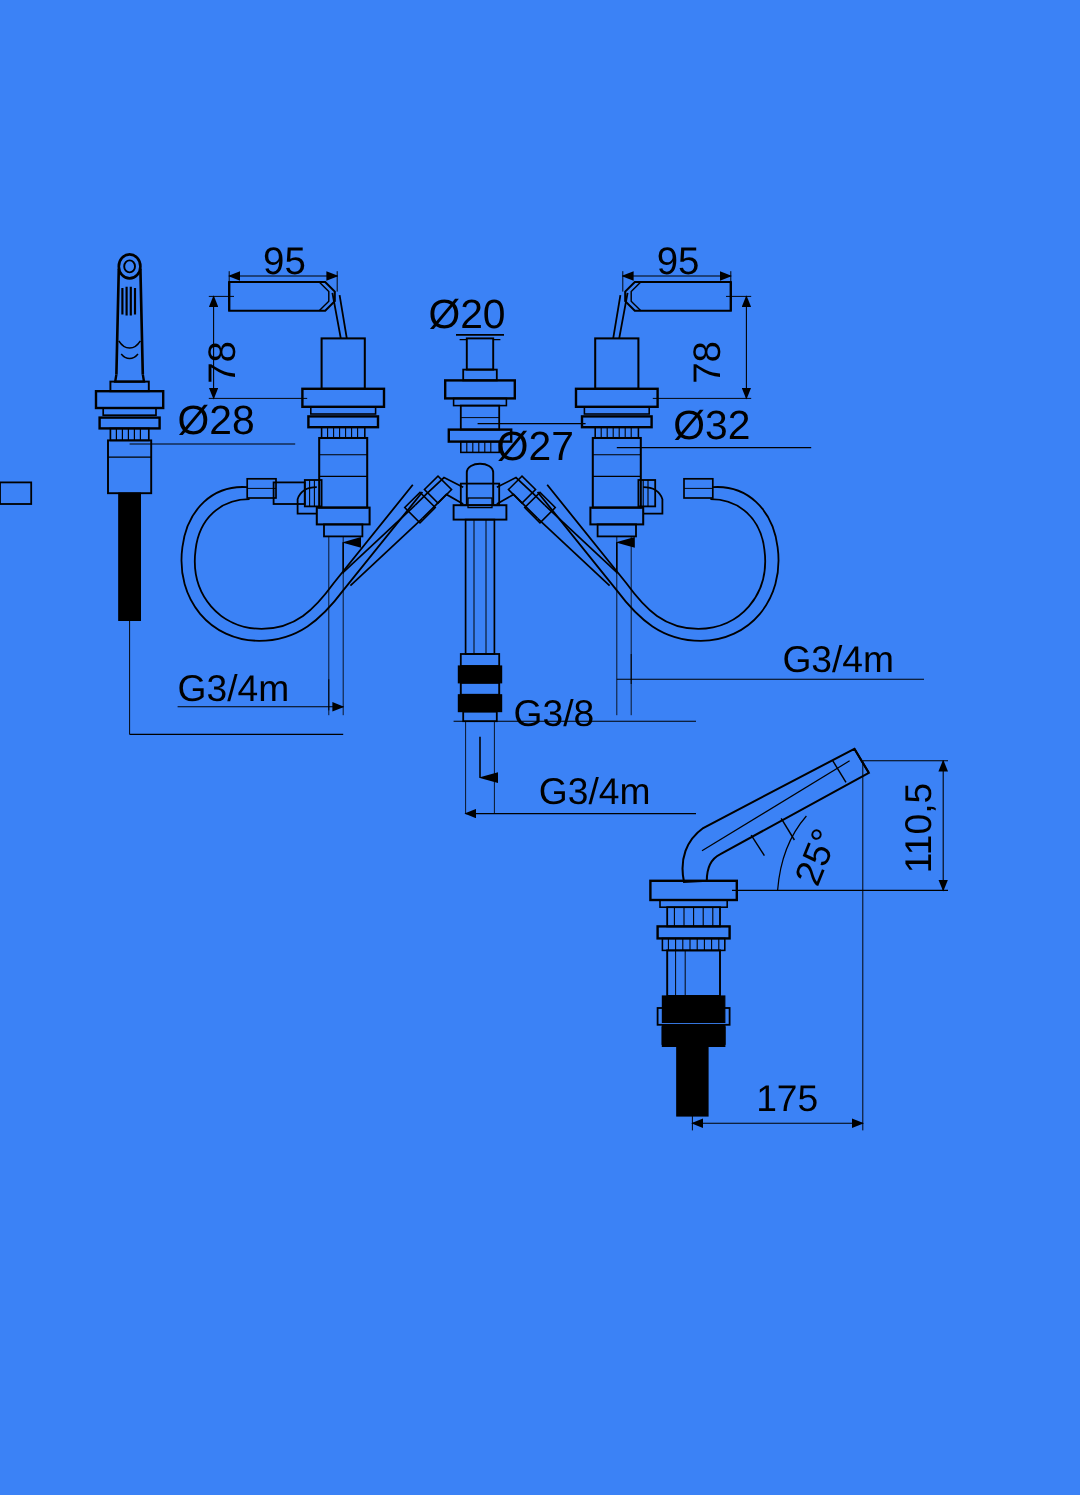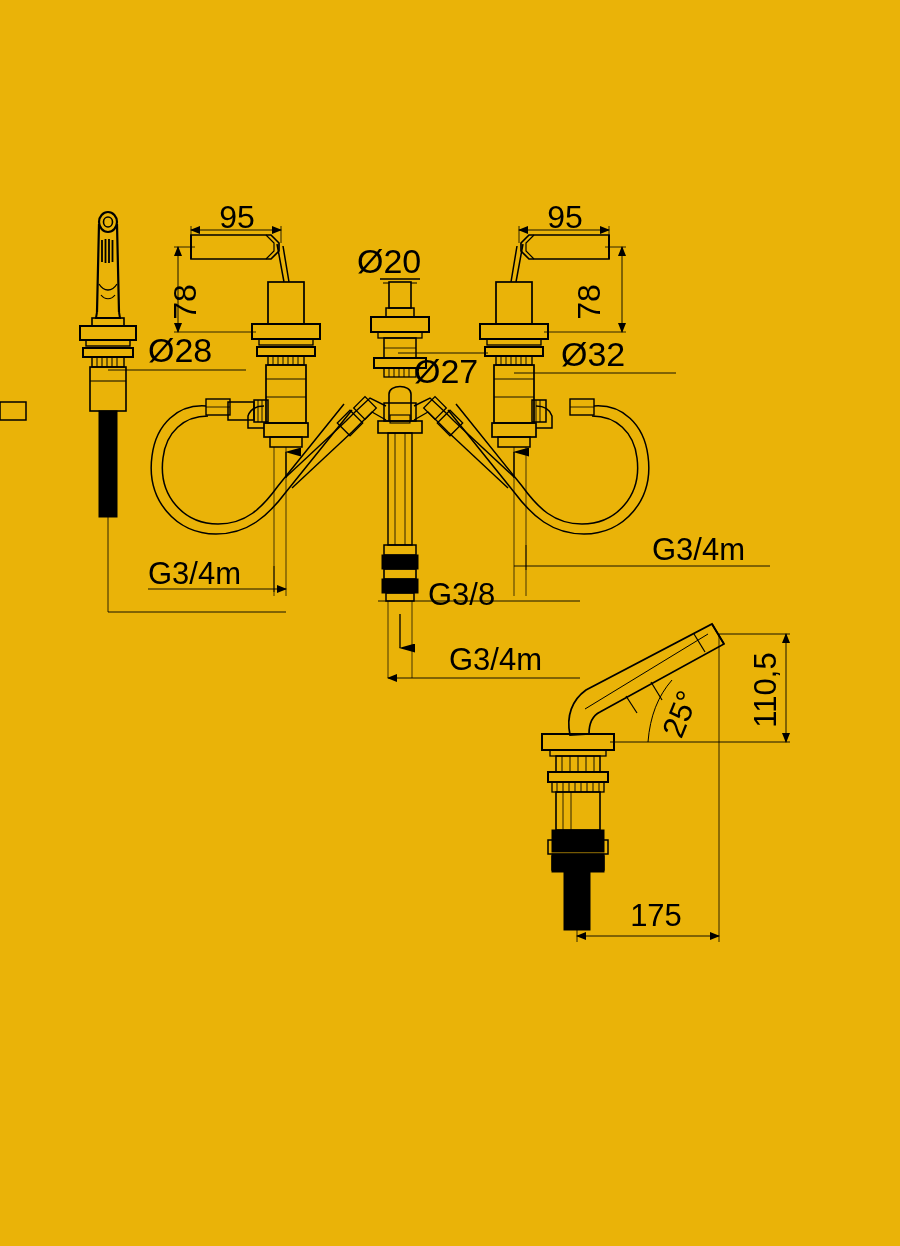--- a/index.html
+++ b/index.html
@@ -1,17 +1,17 @@
 <!DOCTYPE html>
 <html><head>
 <meta charset="utf-8">
 <style>
   html,body{margin:0;padding:0;background:#ffffff;}
   body{width:900px;height:1246px;font-family:"Liberation Sans",sans-serif;color:#000;}
-  #stage{position:relative;width:900px;height:1246px;overflow:hidden;background:#eab308;}
+  #stage{position:relative;width:900px;height:1246px;overflow:hidden;background:#3b82f6;}
   #stage svg{position:absolute;left:0;top:0;}
   .dimtxt{font-family:"Liberation Sans",sans-serif;font-weight:400;fill:#000;}
 </style>
 </head>
 <body>
 
 <div id="stage">
 
 <svg width="900" height="1246" viewBox="0 0 900 1246" xmlns="http://www.w3.org/2000/svg">
   <defs>

